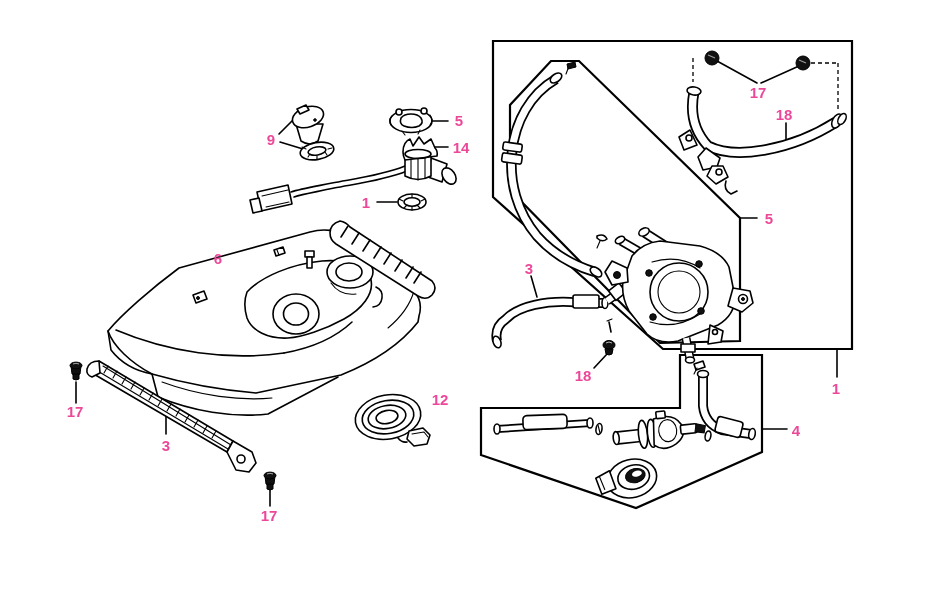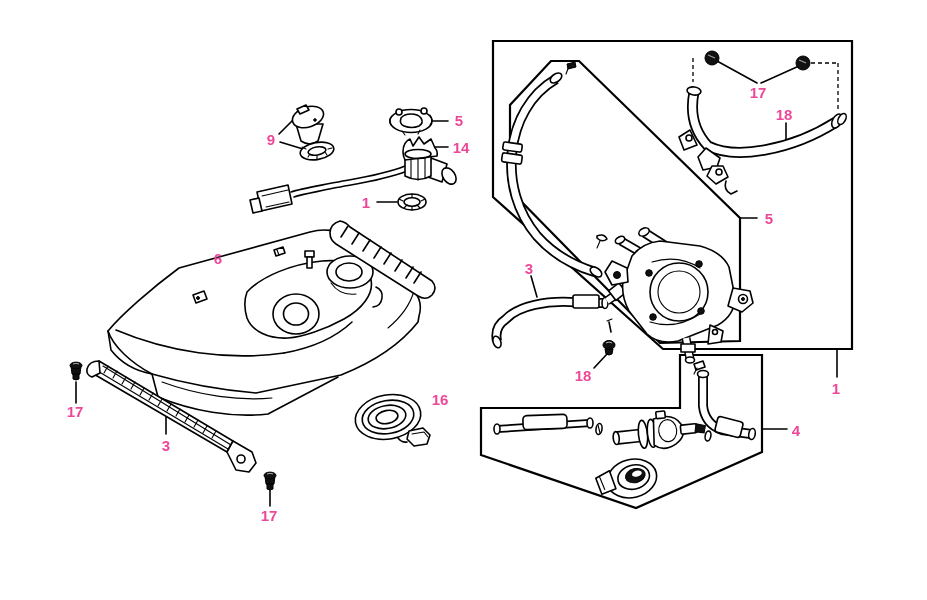--- a/index.html
+++ b/index.html
@@ -288,18 +288,18 @@
   <div class="callout" style="left:461px;top:147px">14</div>
   <div class="callout" style="left:366px;top:202px">1</div>
   <div class="callout" style="left:218px;top:258px">6</div>
   <div class="callout" style="left:758px;top:92px">17</div>
   <div class="callout" style="left:784px;top:114px">18</div>
   <div class="callout" style="left:769px;top:218px">5</div>
   <div class="callout" style="left:529px;top:268px">3</div>
   <div class="callout" style="left:583px;top:375px">18</div>
   <div class="callout" style="left:836px;top:388px">1</div>
   <div class="callout" style="left:796px;top:430px">4</div>
-  <div class="callout" style="left:440px;top:399px">16</div>
+  <div class="callout" style="left:440px;top:399px">12</div>
   <div class="callout" style="left:166px;top:445px">3</div>
   <div class="callout" style="left:75px;top:411px">17</div>
   <div class="callout" style="left:269px;top:515px">17</div>
 
 </div>
 
 </body></html>

